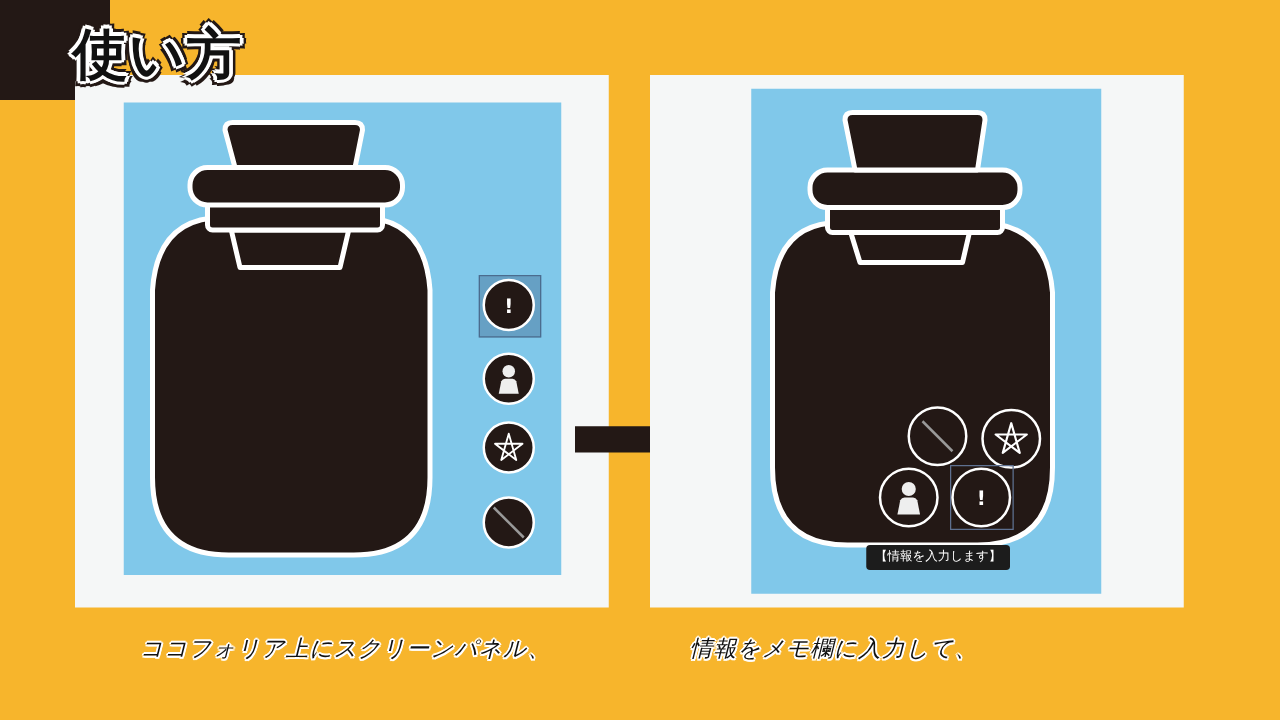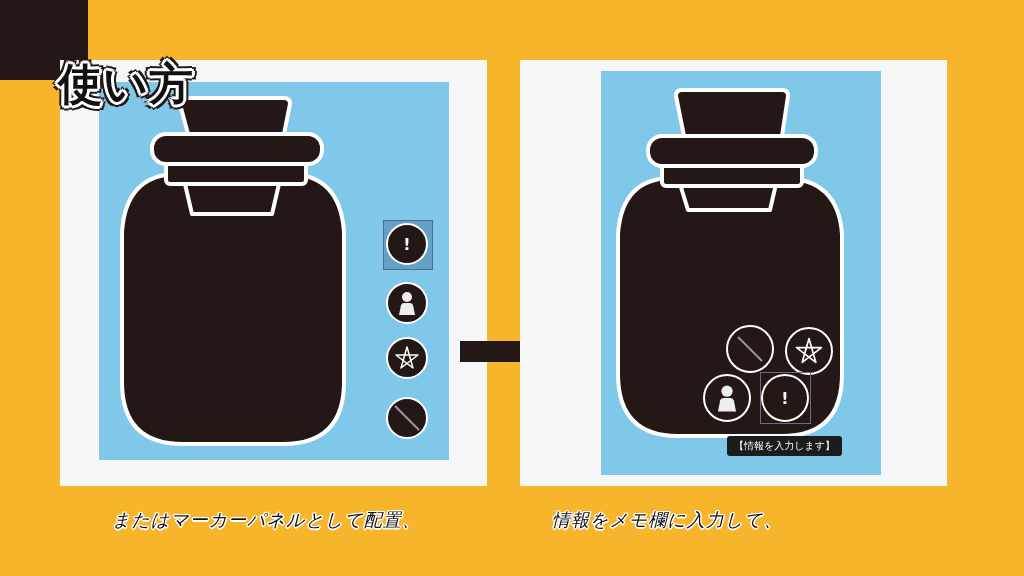--- a/index.html
+++ b/index.html
@@ -13,21 +13,20 @@
   .blk2 { left:60px; top:60px; width:52px; height:52px; background:#231815; }
   .title {
     left:58px; top:14px; font-size:44px; font-weight:900; color:#111;
     letter-spacing:1px; line-height:60px;
     -webkit-text-stroke:0px;
     text-shadow:
       3px 0 0 #fff, -3px 0 0 #fff, 0 3px 0 #fff, 0 -3px 0 #fff,
       2px 2px 0 #fff, -2px -2px 0 #fff, 2px -2px 0 #fff, -2px 2px 0 #fff,
       5px 0 0 #231815, -5px 0 0 #231815, 0 5px 0 #231815, 0 -5px 0 #231815,
       4px 4px 0 #231815, -4px -4px 0 #231815, 4px -4px 0 #231815, -4px 4px 0 #231815;
-    margin-top: 40px;
   }
   .panel { background:#F5F7F7; }
   .screen { background:#80C8EA; }
   .arrow-shaft { left:460px; top:341px; width:72px; height:21px; background:#231815; }
   .arrow-head {
     left:528px; top:316px; width:0; height:0;
     border-top:36px solid transparent; border-bottom:36px solid transparent;
     border-left:38px solid #231815;
   }
   .marker {
@@ -125,22 +124,22 @@
   <svg width="34" height="34" viewBox="0 0 30 30">
     <circle cx="15" cy="9" r="5" fill="#eee"></circle>
     <path d="M7 27 L9 17 Q10 15 12 15 H18 Q20 15 21 17 L23 27 Z" fill="#eee"></path>
   </svg>
 </div>
 <div class="sel2" style="left:760px;top:372px;width:49px;height:50px;"></div>
 <div class="abs marker big" style="left:761px;top:374px;">
   <span style="color:#fff;font-weight:900;font-size:16px;">!</span>
 </div>
 
-<div class="abs tooltip" style="left:727px;top:436px;">【情報を入力します】</div>
+<div class="abs tooltip" style="left:693px;top:436px;">【情報を入力します】</div>
 
 <div class="abs title">使い方</div>
 
 <div class="abs caption" style="left:112px;top:507px;">
-  <div>またはマーカーパネルとして配置、</div>
+  <div>ココフォリア上にスクリーンパネル、</div>
 </div>
 <div class="abs caption" style="left:552px;top:507px;">
   <div>情報をメモ欄に入力して、</div>
 </div>
 
 </body></html>

